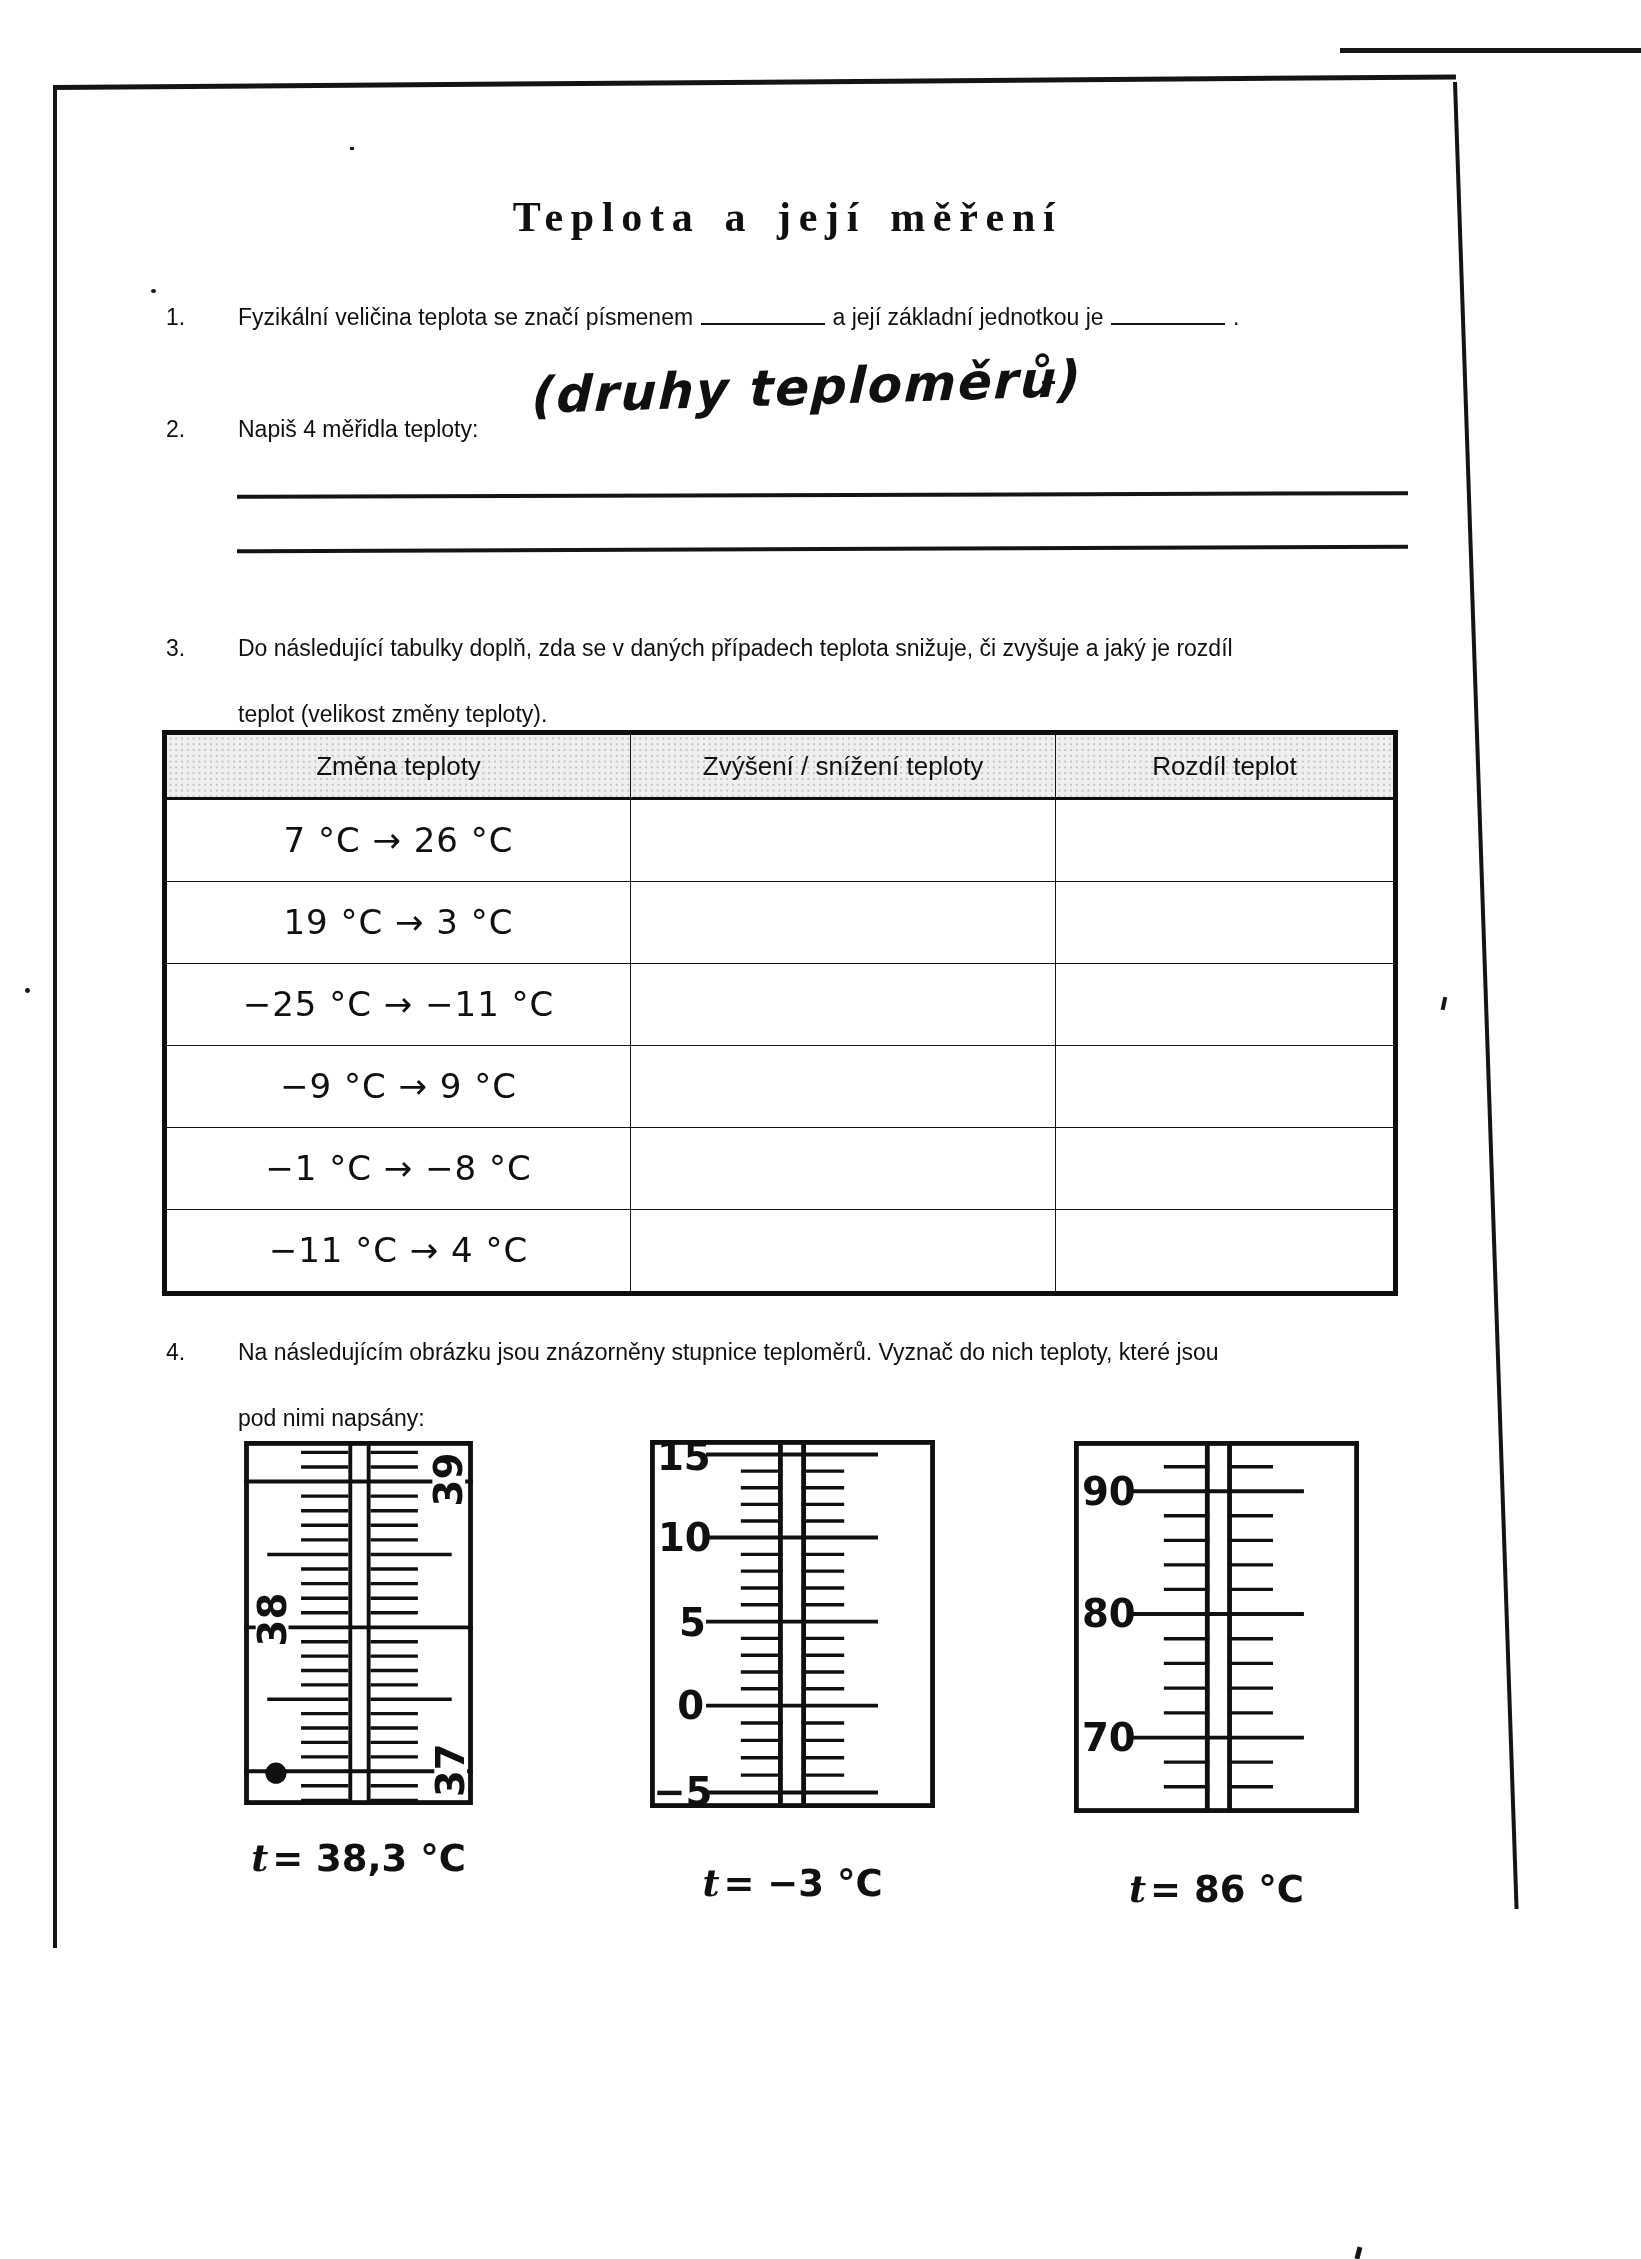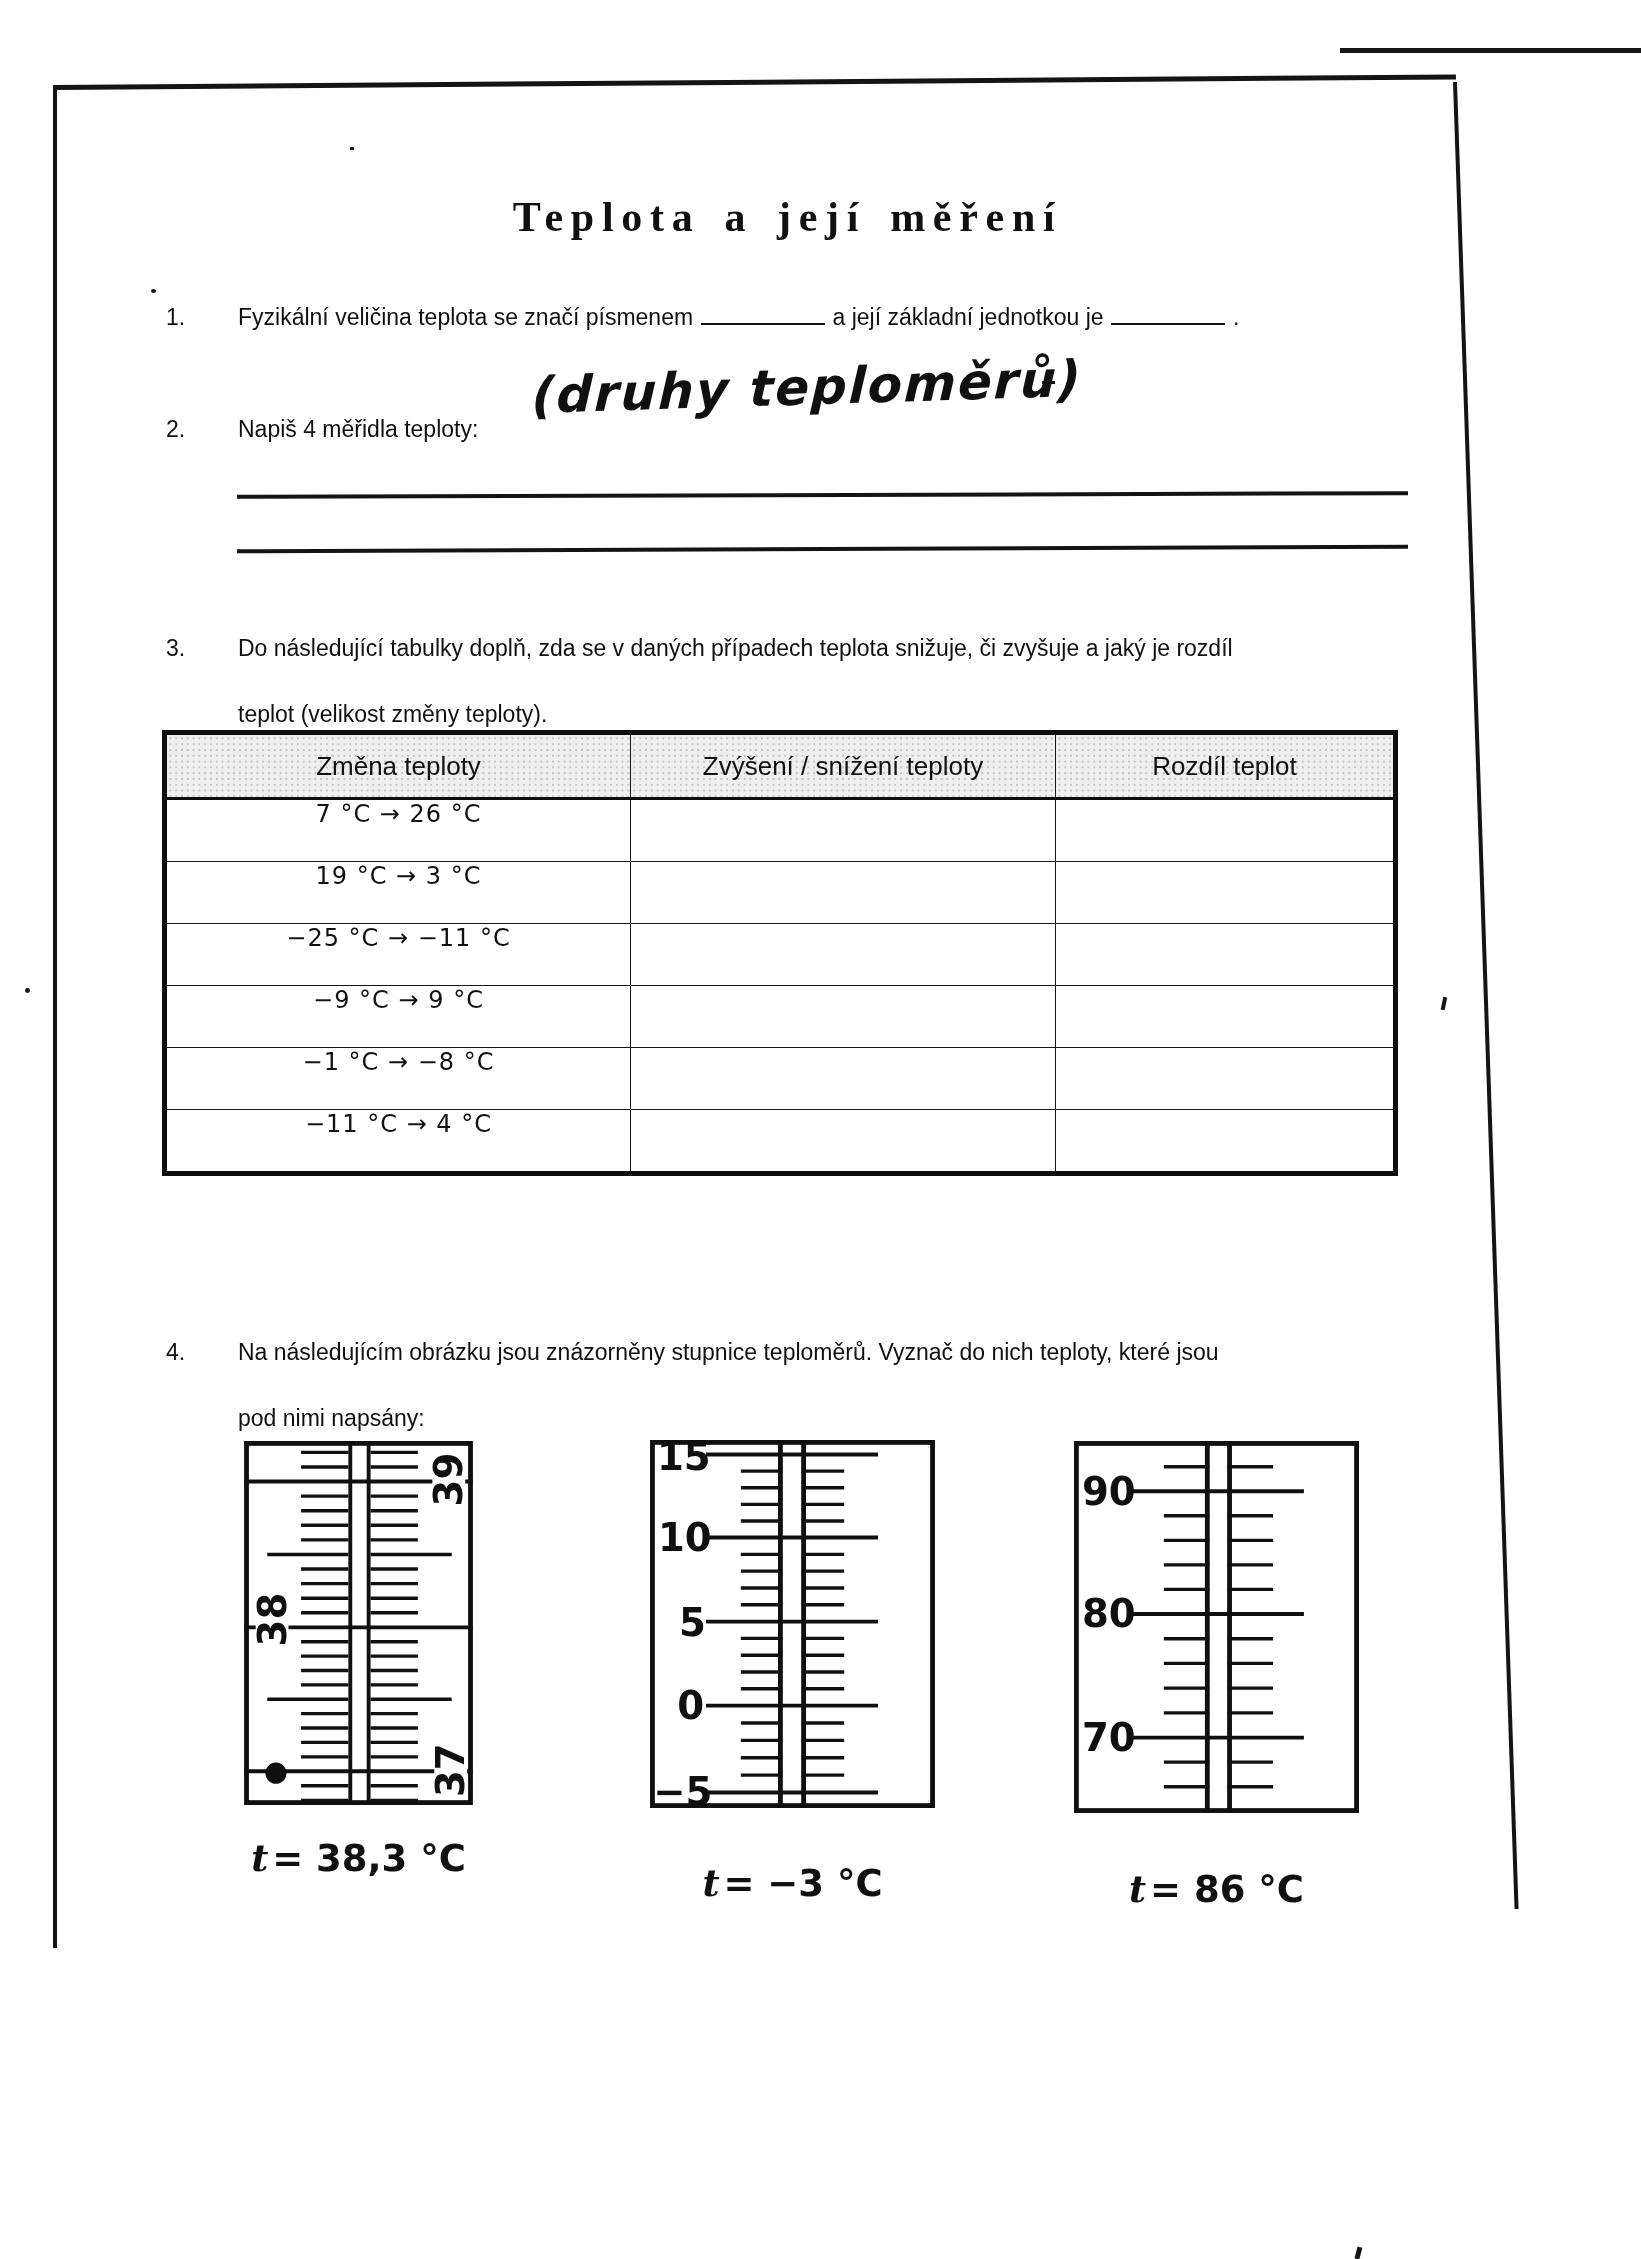--- a/index.html
+++ b/index.html
@@ -48,22 +48,22 @@
   }
   .temp-table th,.temp-table td{border:1.9px solid #141414;}
   .temp-table th{
     height:60px; font-size:26px; font-weight:normal; text-align:center;
     background-color:#efefef;
     background-image:radial-gradient(circle,#c2c2c2 0.9px,rgba(0,0,0,0) 1.1px);
     background-size:5.8px 5.8px;
     border-bottom:3.9px solid #0e0e0e;
   }
   .temp-table td{
-    height:60px; font-size:24px; text-align:center; vertical-align:top;
-    padding-top:0; font-family:"DejaVu Sans","Liberation Sans",sans-serif;
+    height:60px; font-size:34px; text-align:center; vertical-align:top;
+    padding-top:20px; font-family:"DejaVu Sans","Liberation Sans",sans-serif;
   }
   .temp-table col.c1{width:466px;} .temp-table col.c2{width:425px;} .temp-table col.c3{width:340px;}
   .temp-table td.chg{letter-spacing:1px;}
 
   .thermo{position:absolute;}
   .caption{
     position:absolute; text-align:center; font-weight:bold; font-size:37px;
     font-family:"DejaVu Sans","Liberation Sans",sans-serif; white-space:nowrap;
   }
   .caption i{font-family:"DejaVu Serif",serif; padding-right:3.9px;}

